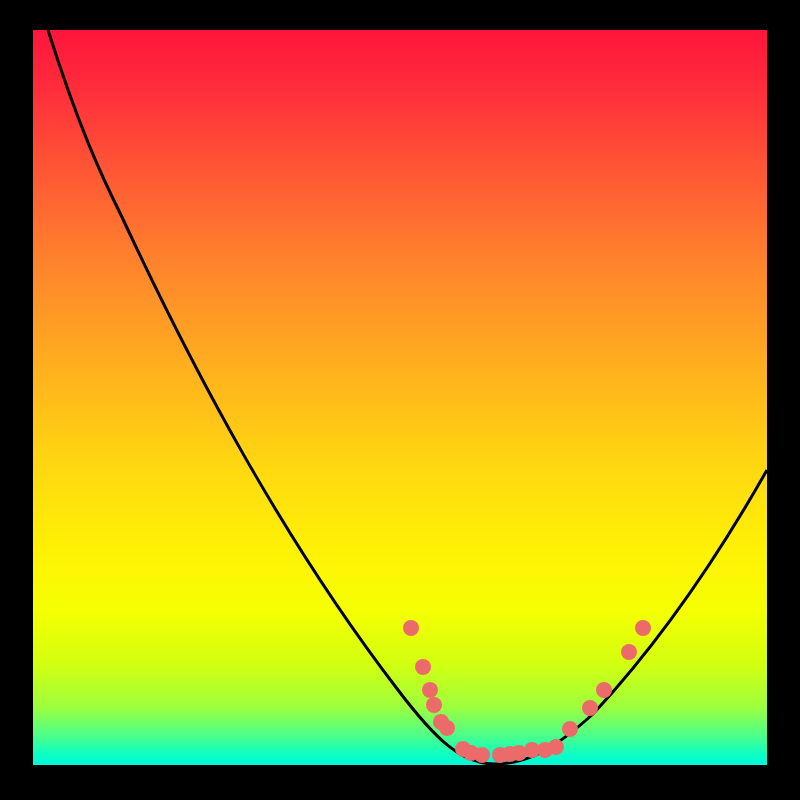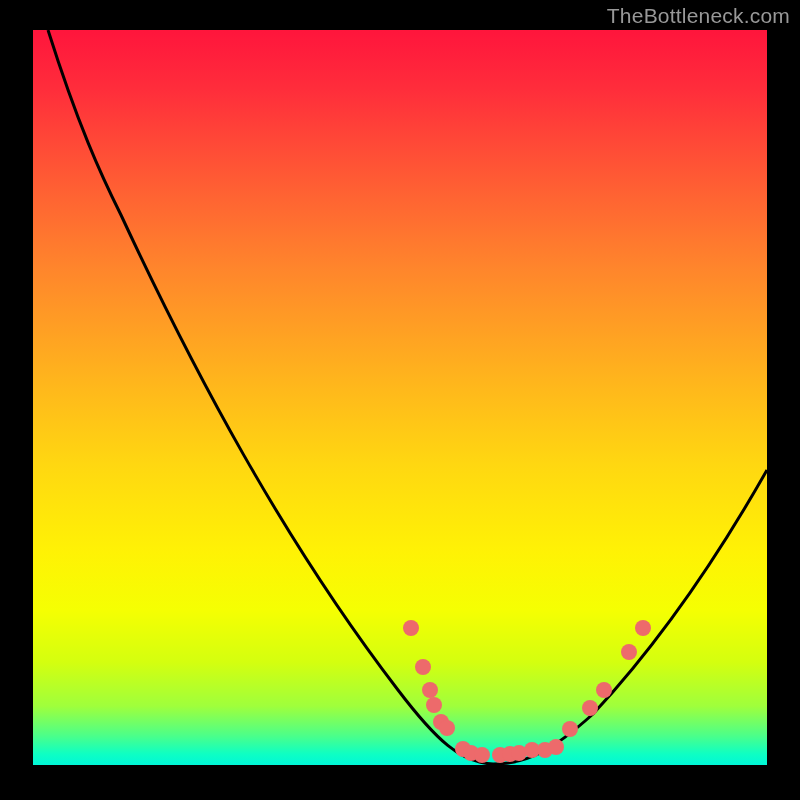--- a/index.html
+++ b/index.html
@@ -60,21 +60,20 @@
     top: 0; left: 0;
     width: 100%;
     height: 100%;
   }
 </style>
 </head>
 <body>
 
 <div class="canvas">
 
-  <div class="attribution">TheBottleneck.com</div>
 
   <div class="plot-area">
     <div class="gradient"></div>
 
     <svg class="curve" viewBox="0 0 734 735" preserveAspectRatio="none">
       <path fill="none" stroke="#000" stroke-width="3" d="M 15 0 C 45 95, 68 145, 88 185 C 160 340, 250 510, 365 660 C 403 710, 428 733, 460 734 C 495 734, 520 720, 560 684 C 640 598, 700 500, 734 440"></path>
       <g id="points-group">
           <circle cx="378" cy="598" r="8" fill="#ED6A6B"></circle>
           <circle cx="390" cy="637" r="8" fill="#ED6A6B"></circle>
           <circle cx="397" cy="660" r="8" fill="#ED6A6B"></circle>

